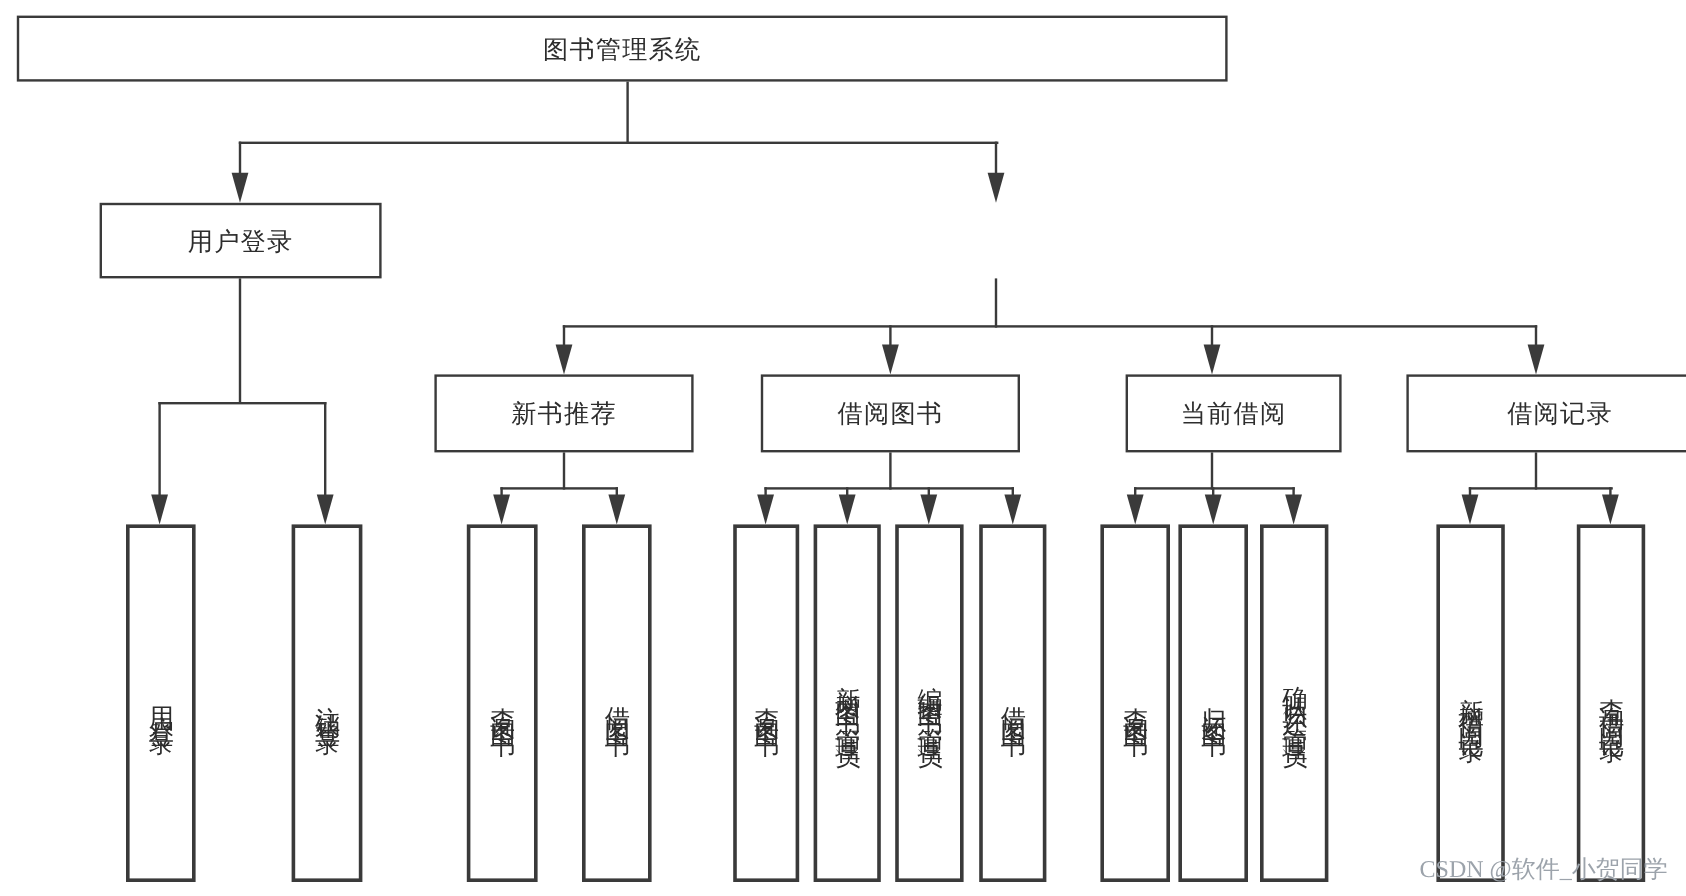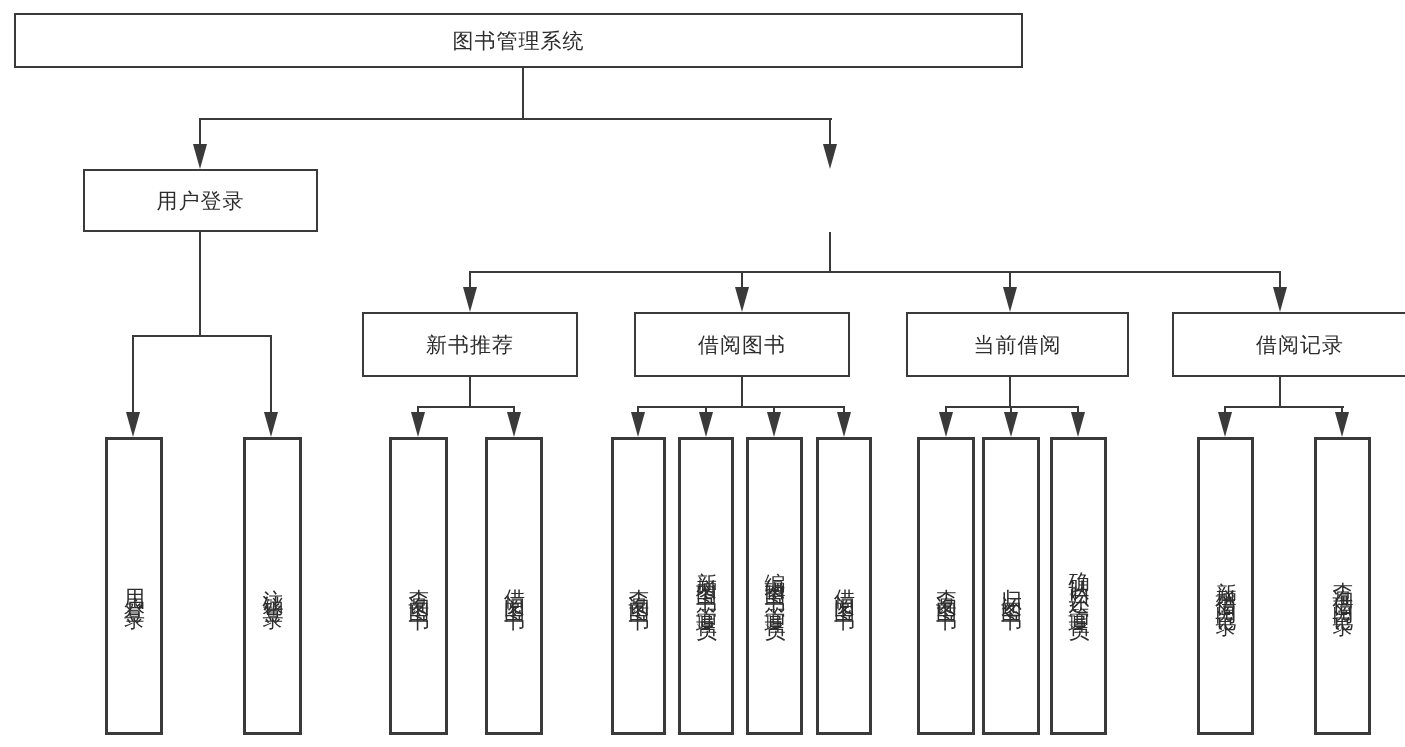--- a/index.html
+++ b/index.html
@@ -81,21 +81,21 @@
   <div class="arrow" style="left:463px;top:287px"></div>
   <div class="vline" style="left:741px;top:271px;height:19px"></div>
   <div class="arrow" style="left:735px;top:287px"></div>
   <div class="vline" style="left:1009px;top:271px;height:19px"></div>
   <div class="arrow" style="left:1003px;top:287px"></div>
   <div class="vline" style="left:1279px;top:271px;height:19px"></div>
   <div class="arrow" style="left:1273px;top:287px"></div>
 
   <div class="box" style="left:362px;top:312px;width:216px;height:65px">新书推荐</div>
   <div class="box" style="left:634px;top:312px;width:216px;height:65px">借阅图书</div>
-  <div class="box" style="left:906px;top:312px;width:223px;height:65px">当前借阅</div>
+  <div class="box" style="left:938px;top:312px;width:180px;height:65px">当前借阅</div>
   <div class="box" style="left:1172px;top:312px;width:256px;height:65px">借阅记录</div>
 
   <div class="vline" style="left:469px;top:377px;height:31px"></div>
   <div class="hline" style="left:417px;top:406px;width:98px"></div>
   <div class="vline" style="left:417px;top:406px;height:10px"></div>
   <div class="arrow" style="left:411px;top:412px"></div>
   <div class="vline" style="left:513px;top:406px;height:10px"></div>
   <div class="arrow" style="left:507px;top:412px"></div>
 
   <div class="vline" style="left:741px;top:377px;height:31px"></div>
@@ -136,14 +136,15 @@
   <div class="box vbox" style="left:746px;top:437px;width:57px;height:298px">编辑图书（管理员）</div>
   <div class="box vbox" style="left:816px;top:437px;width:56px;height:298px">借阅图书</div>
 
   <div class="box vbox" style="left:917px;top:437px;width:58px;height:298px">查询图书</div>
   <div class="box vbox" style="left:982px;top:437px;width:58px;height:298px">归还图书</div>
   <div class="box vbox" style="left:1050px;top:437px;width:57px;height:298px">确认归还（管理员）</div>
 
   <div class="box vbox" style="left:1197px;top:437px;width:57px;height:298px">新增借阅记录</div>
   <div class="box vbox" style="left:1314px;top:437px;width:57px;height:298px">查询借阅记录</div>
 
+  <div class="watermark">CSDN @软件_小贺同学</div>
 
 </div>
 
 </body></html>

